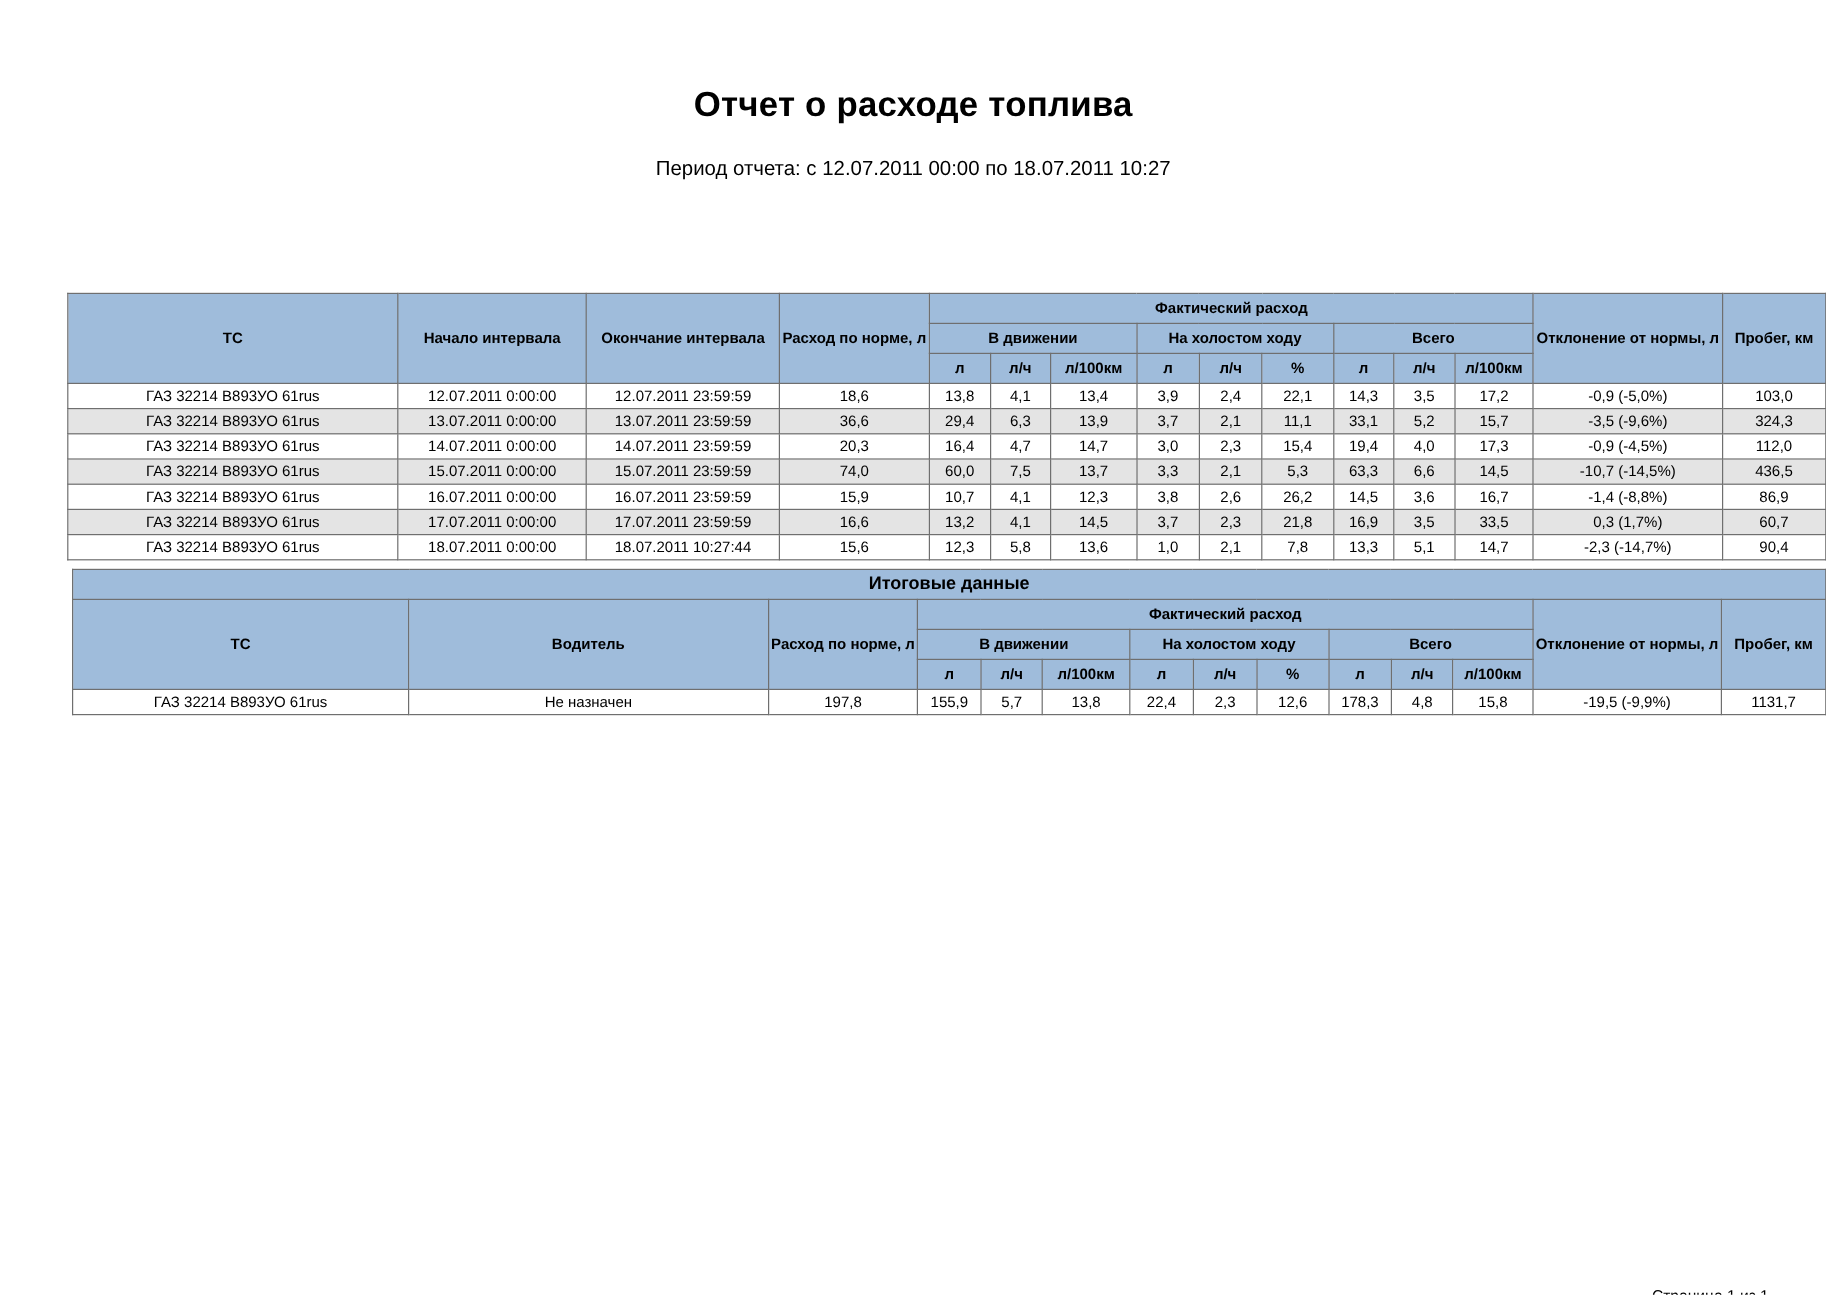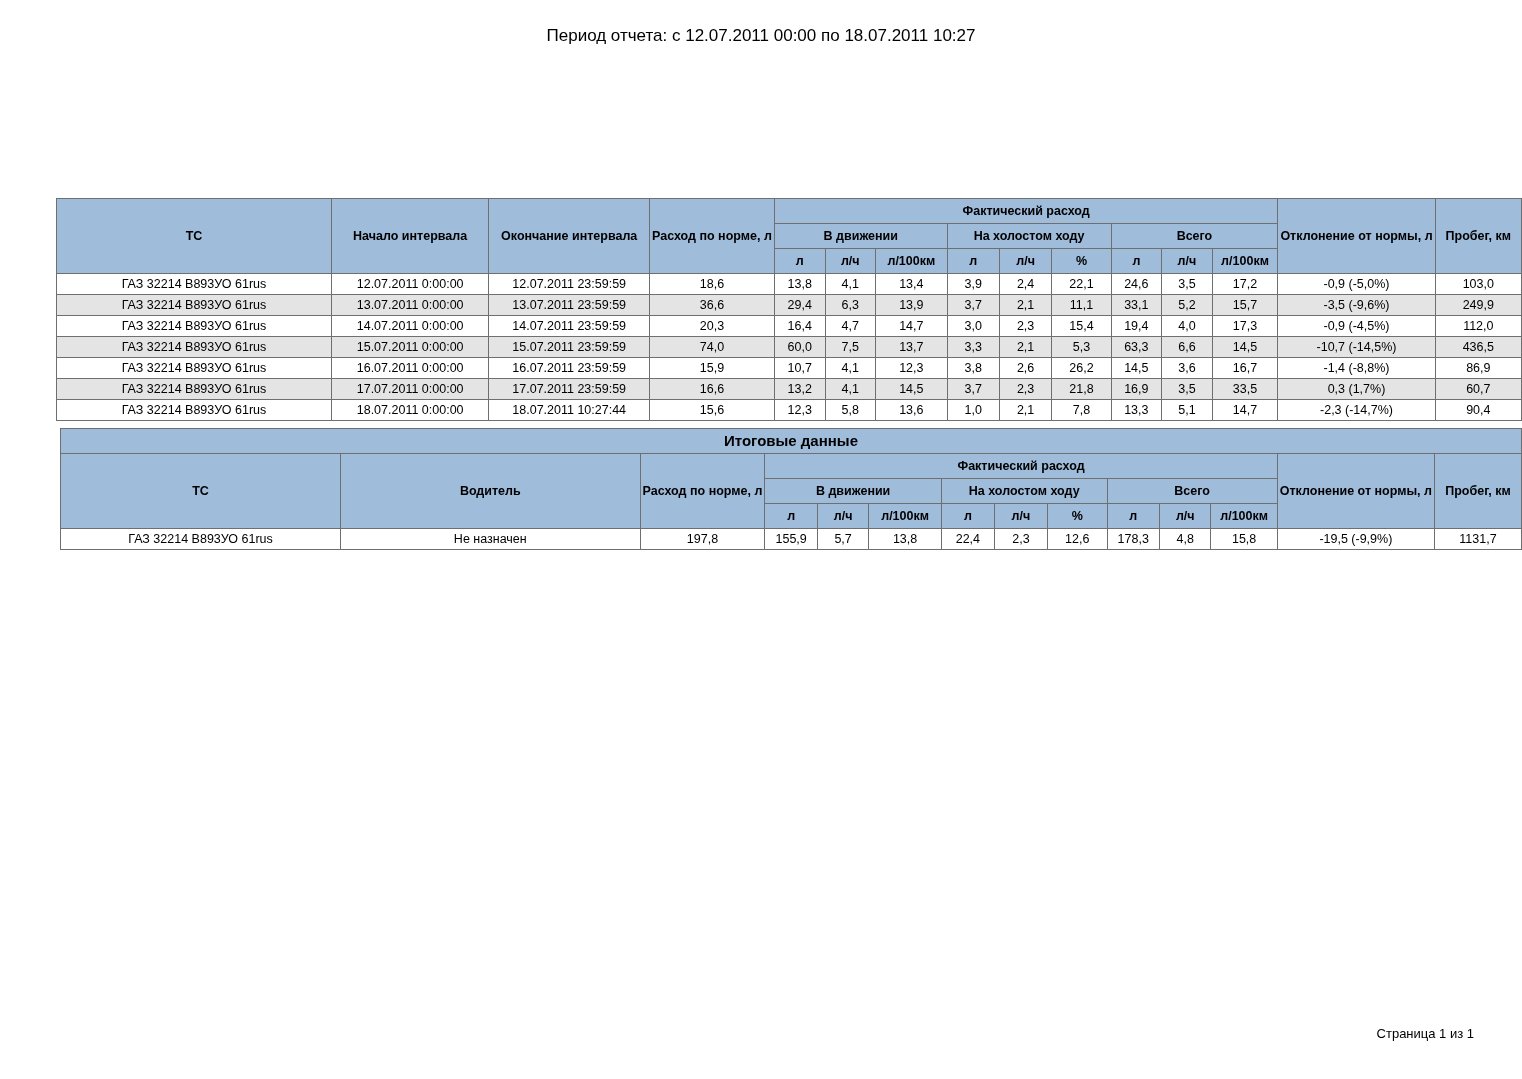--- a/index.html
+++ b/index.html
@@ -102,20 +102,21 @@
   
   col.t-ts { width: 297px; }
   col.t-driver { width: 328px; }
   col.t-norm { width: 81px; }
 </style>
 </head>
 <body>
 
 <div class="page">
 
+  <div class="report-title">Отчет о расходе топлива</div>
   <div class="report-period">Период отчета: с 12.07.2011 00:00 по 18.07.2011 10:27</div>
 
   <div class="main-table-wrap">
     <table class="rep">
       <colgroup>
         <col class="c-ts">
           <col class="c-start">
           <col class="c-end">
           <col class="c-norm">
         <col class="c-l">
@@ -162,42 +163,42 @@
             <td>ГАЗ 32214 В893УО 61rus</td>
             <td>12.07.2011 0:00:00</td>
             <td>12.07.2011 23:59:59</td>
             <td>18,6</td>
             <td>13,8</td>
             <td>4,1</td>
             <td>13,4</td>
             <td>3,9</td>
             <td>2,4</td>
             <td>22,1</td>
-            <td>24,6</td>
+            <td>14,3</td>
             <td>3,5</td>
             <td>17,2</td>
             <td>-0,9 (-5,0%)</td>
             <td>103,0</td>
           </tr>
           <tr class="alt">
             <td>ГАЗ 32214 В893УО 61rus</td>
             <td>13.07.2011 0:00:00</td>
             <td>13.07.2011 23:59:59</td>
             <td>36,6</td>
             <td>29,4</td>
             <td>6,3</td>
             <td>13,9</td>
             <td>3,7</td>
             <td>2,1</td>
             <td>11,1</td>
             <td>33,1</td>
             <td>5,2</td>
             <td>15,7</td>
             <td>-3,5 (-9,6%)</td>
-            <td>249,9</td>
+            <td>324,3</td>
           </tr>
           <tr>
             <td>ГАЗ 32214 В893УО 61rus</td>
             <td>14.07.2011 0:00:00</td>
             <td>14.07.2011 23:59:59</td>
             <td>20,3</td>
             <td>16,4</td>
             <td>4,7</td>
             <td>14,7</td>
             <td>3,0</td>

